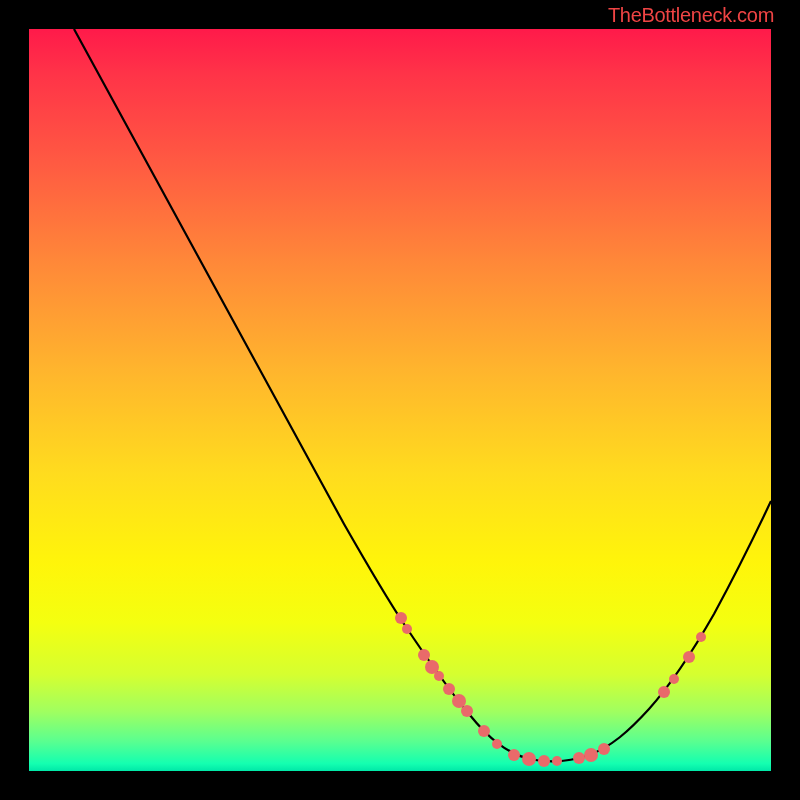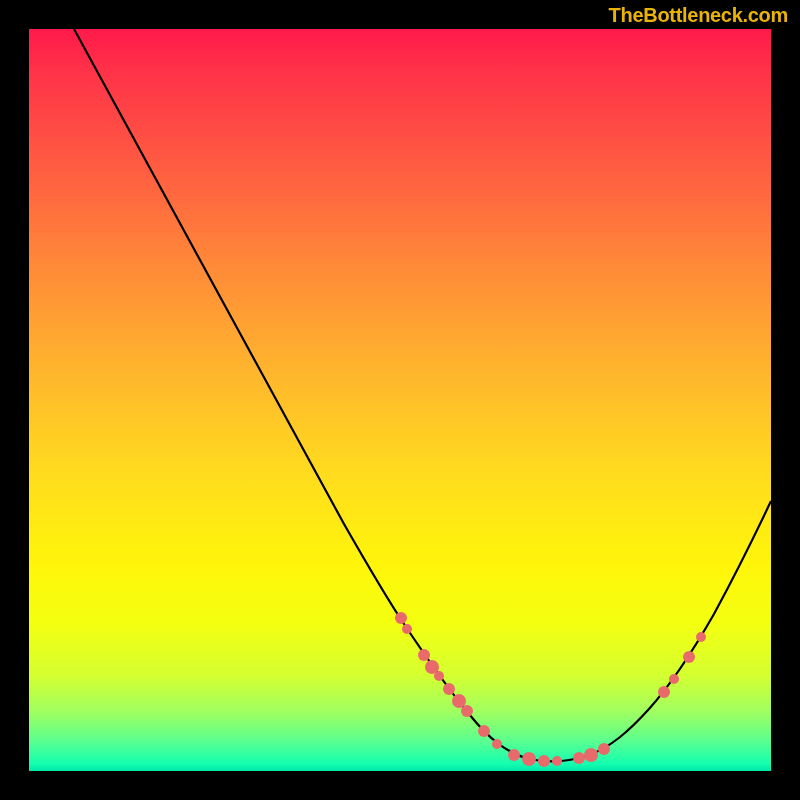--- a/index.html
+++ b/index.html
@@ -7,24 +7,24 @@
     width: 800px;
     height: 800px;
     background: #000;
     position: relative;
     font-family: Arial, sans-serif;
     overflow: hidden;
   }
   .watermark {
     position: absolute;
     top: 4px;
-    right: 12px;
-    color: #eab308;
+    right: 26px;
+    color: #ef4444;
     font-size: 20px;
-    font-weight: 700;
+    font-weight: 400;
     letter-spacing: -0.3px;
     z-index: 10;
   }
   .plot-area {
     position: absolute;
     left: 29px;
     top: 29px;
     width: 742px;
     height: 742px;
     background: linear-gradient(to bottom,

